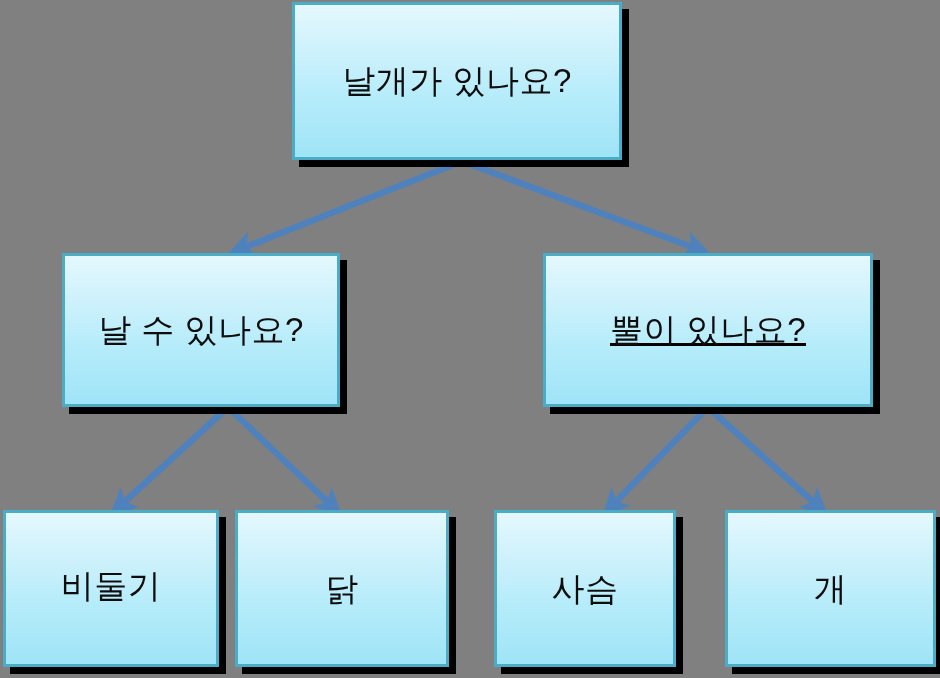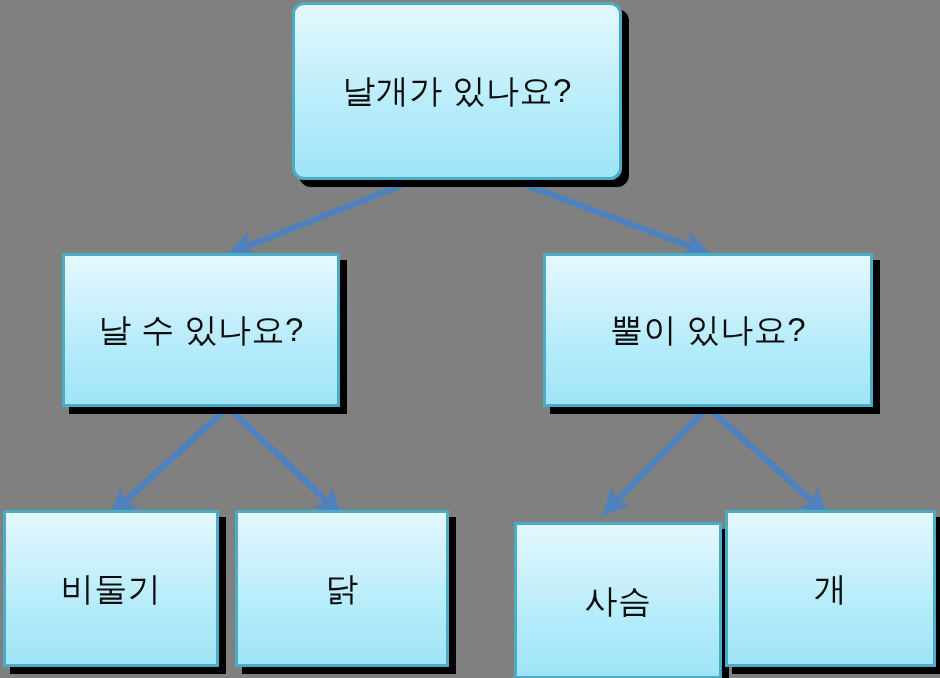--- a/index.html
+++ b/index.html
@@ -68,36 +68,36 @@
         <line x1="460" y1="162" x2="238" y2="250" stroke="#4F81BD" stroke-width="6.5" marker-end="url(#arrowhead)"></line>
         <line x1="464" y1="162" x2="700" y2="250" stroke="#4F81BD" stroke-width="6.5" marker-end="url(#arrowhead)"></line>
         <line x1="225" y1="410" x2="118" y2="508" stroke="#4F81BD" stroke-width="6.5" marker-end="url(#arrowhead)"></line>
         <line x1="231" y1="410" x2="334" y2="508" stroke="#4F81BD" stroke-width="6.5" marker-end="url(#arrowhead)"></line>
         <line x1="705" y1="410" x2="610" y2="508" stroke="#4F81BD" stroke-width="6.5" marker-end="url(#arrowhead)"></line>
         <line x1="711" y1="410" x2="820" y2="508" stroke="#4F81BD" stroke-width="6.5" marker-end="url(#arrowhead)"></line>
       </g>
   </svg>
 
   <div id="nodes-group">
-      <div class="node" style="left: 292px; top: 2px; width: 330px; height: 178px; border-color: rgb(75, 172, 198); border-radius: 12px;">
+      <div class="node" style="left: 292px; top: 2px; width: 330px; height: 158px; border-color: rgb(75, 172, 198);">
         <span class="node-label">날개가 있나요?</span>
       </div>
       <div class="node" style="left: 62px; top: 253px; width: 278px; height: 154px; border-color: rgb(75, 172, 198);">
         <span class="node-label">날 수 있나요?</span>
       </div>
-      <div class="node" style="left: 543px; top: 253px; width: 330px; height: 154px; border-color: rgb(75, 172, 198);">
+      <div class="node" style="left: 543px; top: 253px; width: 330px; height: 154px; border-color: rgb(75, 172, 198); text-decoration: underline;">
         <span class="node-label">뿔이 있나요?</span>
       </div>
-      <div class="node leaf" style="left: 3px; top: 510px; width: 216px; height: 157px; border-color: rgb(75, 172, 198);">
+      <div class="node leaf" style="left: 3px; top: 510px; width: 216px; height: 157px; border-color: rgb(75, 172, 198); font-family: Liberation Mono, monospace;">
         <span class="node-label">비둘기</span>
       </div>
       <div class="node leaf" style="left: 235px; top: 510px; width: 214px; height: 157px; border-color: rgb(75, 172, 198);">
         <span class="node-label">닭</span>
       </div>
-      <div class="node leaf" style="left: 514px; top: 510px; width: 208px; height: 157px; border-color: rgb(75, 172, 198); margin-top: 12px;">
+      <div class="node leaf" style="left: 494px; top: 510px; width: 182px; height: 157px; border-color: rgb(75, 172, 198);">
         <span class="node-label">사슴</span>
       </div>
       <div class="node leaf" style="left: 725px; top: 510px; width: 211px; height: 157px; border-color: rgb(75, 172, 198);">
         <span class="node-label">개</span>
       </div>
     </div>
 
 </div>
 
 </body></html>

